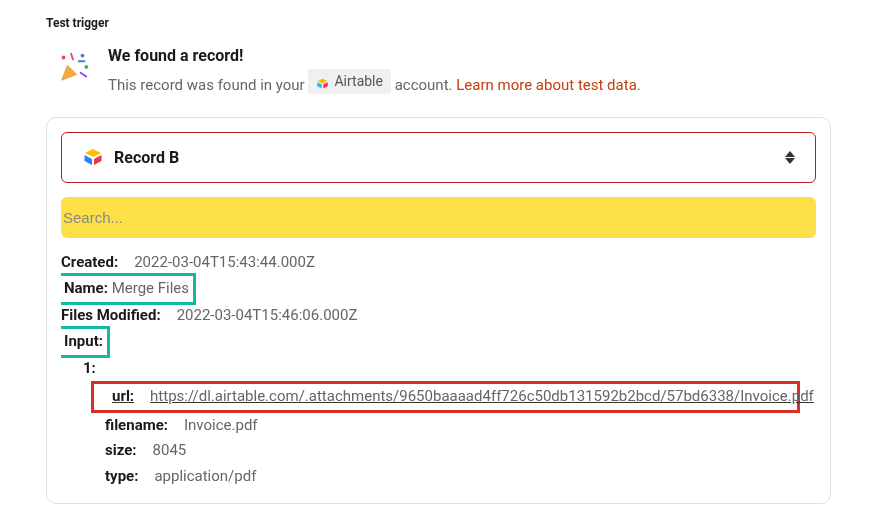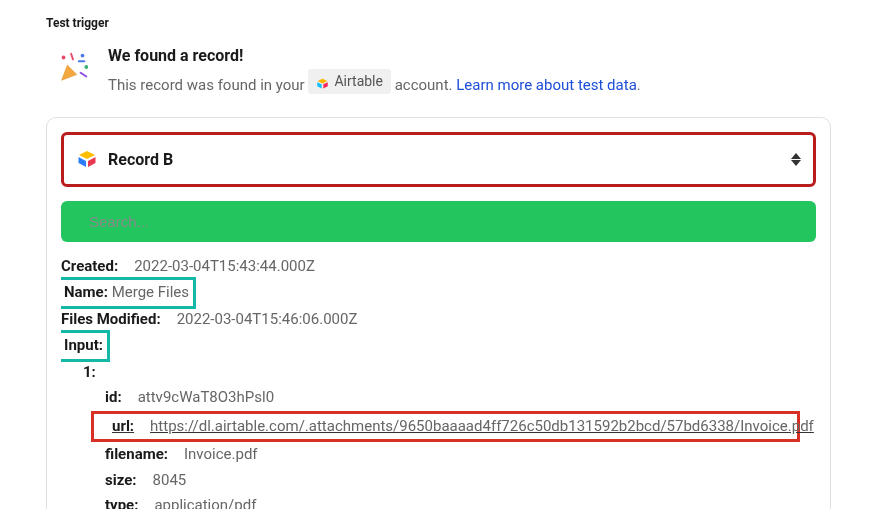--- a/index.html
+++ b/index.html
@@ -57,36 +57,36 @@
       padding: 2px 8px;
       border-radius: 3px;
       color: #555;
       font-size: 14px;
     }
     .app-badge-icon {
       width: 13px;
       height: 13px;
     }
     .learn-more-link {
-      color: #1d4ed8;
+      color: #c2410c;
       text-decoration: none;
       cursor: pointer;
     }
     .record-panel {
       border: 1px solid #e0e0e0;
       border-radius: 10px;
       padding: 14px;
     }
     .record-selector {
       display: flex;
       align-items: center;
       justify-content: space-between;
-      border: 3px solid #b91c1c;
+      border: 1px solid #b91c1c;
       border-radius: 6px;
-      padding: 12px 12px;
+      padding: 12px 20px;
       margin-bottom: 14px;
       cursor: pointer;
     }
     .record-selector-left {
       display: flex;
       align-items: center;
       gap: 10px;
     }
     .record-label {
       font-size: 16px;
@@ -97,24 +97,24 @@
       display: flex;
       flex-direction: column;
       gap: 1px;
       color: #333;
     }
     .sort-icon svg {
       width: 10px;
       height: 6px;
     }
     .search-box {
-      background: #22c55e;
+      background: #fde047;
       border: none;
       border-radius: 6px;
-      padding: 12px 28px;
+      padding: 12px 2px;
       width: 100%;
       font-size: 15px;
       color: #555;
       outline: none;
       margin-bottom: 12px;
     }
     .search-box::placeholder {
       color: #888;
     }
     .data-viewer {
@@ -258,24 +258,20 @@
       <div class="data-row">
         <span class="highlight-box">
           <span class="data-key">Input:</span>
         </span>
       </div>
 
       <div class="data-row indent-1">
         <span class="data-key">1:</span>
       </div>
 
-      <div class="data-row indent-2">
-        <span class="data-key">id:</span>
-        <span class="data-value">attv9cWaT8O3hPsl0</span>
-      </div>
 
       <div class="highlight-row-full">
         <div class="data-row">
           <span class="data-key">url:</span>
           <span class="data-value">https://dl.airtable.com/.attachments/9650baaaad4ff726c50db131592b2bcd/57bd6338/Invoice.pdf</span>
         </div>
       </div>
 
       <div class="data-row indent-2">
         <span class="data-key">filename:</span>

